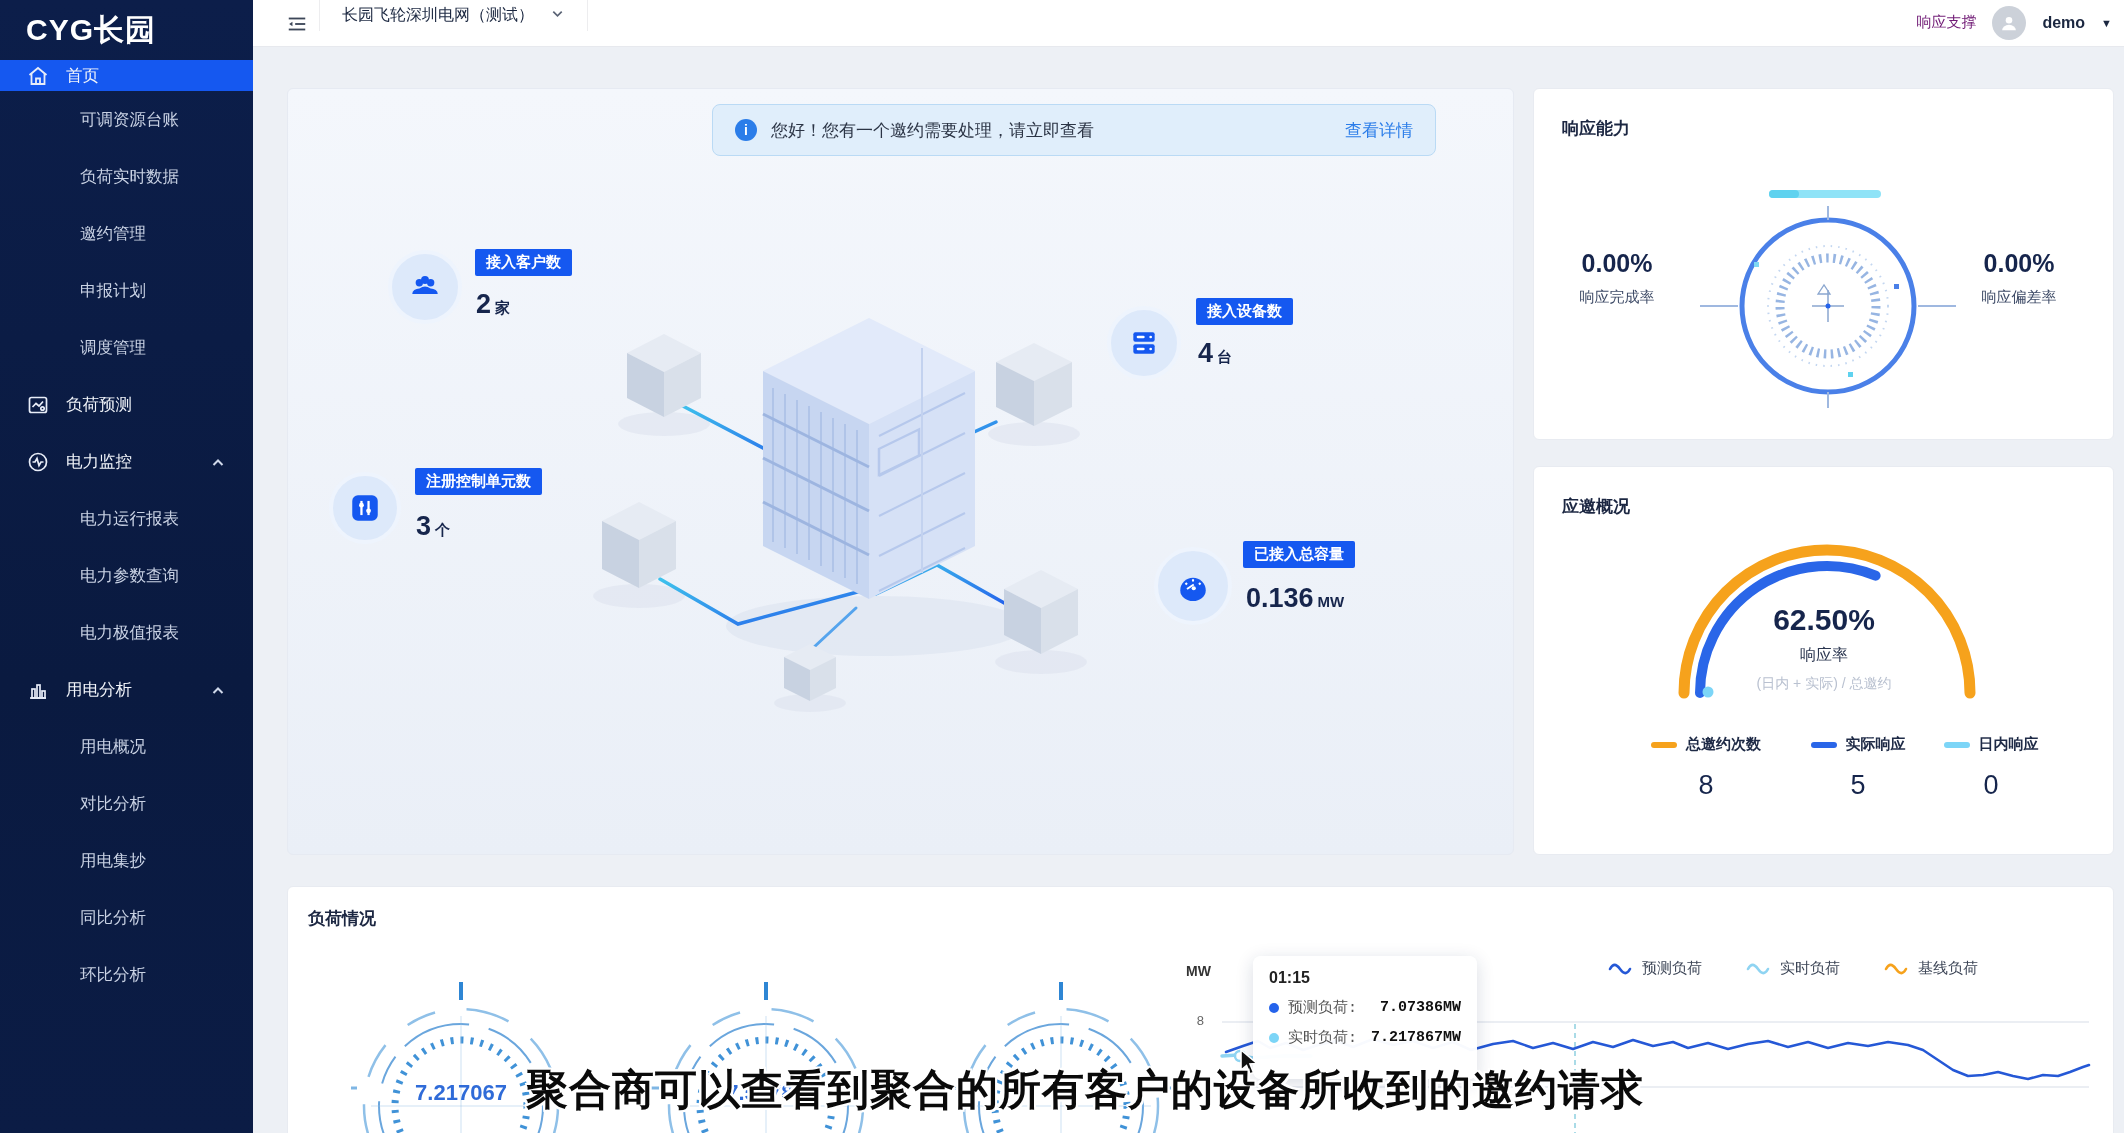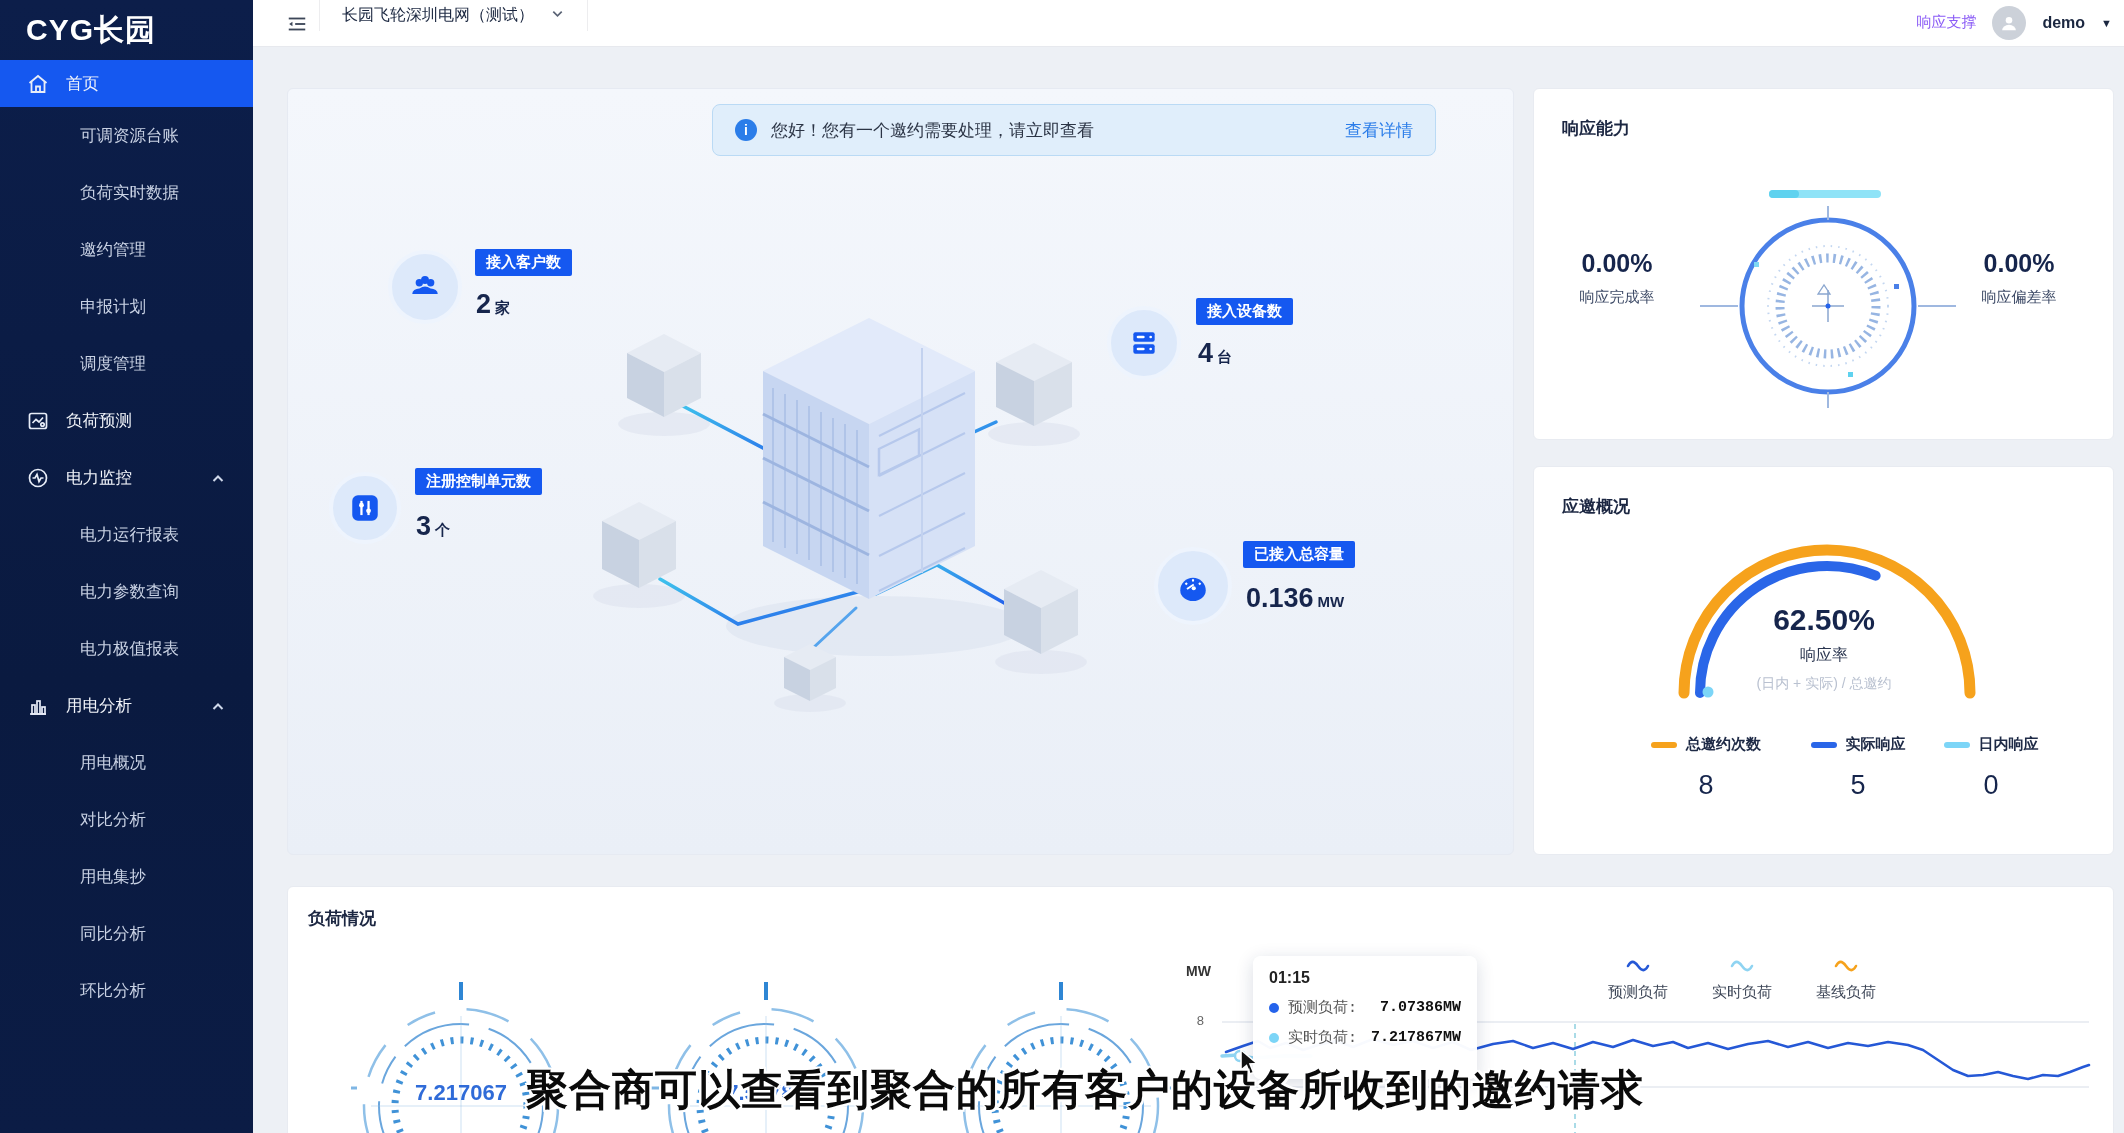--- a/index.html
+++ b/index.html
@@ -7,32 +7,32 @@
     width:2124px;height:1133px;position:relative;overflow:hidden;
     background:#edf0f5;font-family:"Liberation Sans","DejaVu Sans",sans-serif;
     -webkit-font-smoothing:antialiased;
   }
   .abs{position:absolute;}
   
   .sidebar{left:0;top:0;width:253px;height:1133px;background:linear-gradient(180deg,#0c1e4a 0%,#0a1a40 60%,#0b1c45 100%);}
   .logo{height:60px;display:flex;align-items:center;padding-left:26px;color:#fff;
         font-size:30px;font-weight:800;letter-spacing:1px;}
   .srow{height:57px;display:flex;align-items:center;padding-left:26px;color:#f2f5fa;font-size:16.5px;cursor:pointer;}
-  .srow.active{height:47px;background:#1558f0;}
+  .srow.active{height:31px;background:#1558f0;}
   .srow .sicon{width:24px;height:24px;margin-right:16px;flex:0 0 24px;color:#e8edf8;}
   .srow.sub{padding-left:80px;color:#c9d2e4;}
   .srow .chev{margin-left:auto;margin-right:28px;width:14px;height:14px;color:#cfd8ea;}
   
   .topbar{left:253px;top:0;width:1871px;height:46px;background:#fff;border-bottom:1px solid #e7e9ee;}
   .collapse{left:33px;top:13px;width:22px;height:22px;color:#3c4658;cursor:pointer;}
   .orgbox{left:66px;top:0;height:31px;display:flex;align-items:center;gap:16px;padding:0 22px;
           border-left:1px solid #ededef;border-right:1px solid #ededef;cursor:pointer;}
   .orgtext{font-size:16px;color:#1b2740;}
   .topright{right:12px;top:0;height:45px;display:flex;align-items:center;gap:16px;}
-  .support{font-size:15px;color:#8b5cf6;cursor:pointer;}
+  .support{font-size:15px;color:#701a75;cursor:pointer;}
   .avatar{width:34px;height:34px;border-radius:50%;background:#ccd1d9;display:flex;align-items:center;justify-content:center;cursor:pointer;}
   .uname{font-size:16px;font-weight:700;color:#1b2740;cursor:pointer;}
   .caret{font-size:11px;color:#1b2740;cursor:pointer;}
   
   .card{position:absolute;background:#fff;border:1px solid #e8ebf1;border-radius:6px;}
   .hero{left:287px;top:88px;width:1225px;height:765px;background:linear-gradient(180deg,#f4f7fc 0%,#eaeff7 100%);border:1px solid #e6eaf2;}
   .card-title{font-size:17px;font-weight:700;color:#1c2742;}
   
   .banner{left:424px;top:15px;width:724px;height:52px;background:#e0eefb;border:1px solid #badaf5;border-radius:8px;
           display:flex;align-items:center;padding:0 22px;box-sizing:border-box;}
@@ -61,21 +61,21 @@
   .legcol{position:absolute;text-align:center;}
   .legrow{display:flex;align-items:center;justify-content:center;gap:9px;}
   .dash{width:26px;height:6px;border-radius:3px;flex:0 0 26px;}
   .leglabel{font-size:15px;font-weight:700;color:#1e2a46;white-space:nowrap;}
   .legval{font-size:27px;color:#16254c;margin-top:16px;}
   
   .load{left:287px;top:886px;width:1825px;height:420px;}
   .axisunit{position:absolute;font-size:14px;font-weight:700;color:#333;}
   .ytick{position:absolute;font-size:13px;color:#666;text-align:right;width:18px;}
   .chartlegend{position:absolute;display:flex;gap:44px;align-items:center;}
-  .clitem{display:flex;align-items:center;gap:10px;cursor:pointer;flex-direction:column;}
+  .clitem{display:flex;align-items:center;gap:10px;cursor:pointer;}
   .cllabel{font-size:15px;color:#3c4556;}
   .gaugeval{position:absolute;width:220px;text-align:center;font-size:22px;font-weight:700;color:#2f6bd8;}
   
   .tooltip{position:absolute;left:965px;top:69px;width:224px;height:123px;background:rgba(255,255,255,.97);
            border-radius:8px;box-shadow:0 4px 18px rgba(20,40,80,.16);padding:13px 16px;box-sizing:border-box;z-index:5;}
   .tttime{font-size:16px;font-weight:700;color:#222;}
   .ttrow{display:flex;align-items:center;margin-top:11px;font-family:Liberation Mono, monospace;}
   .ttdot{width:10px;height:10px;border-radius:50%;margin-right:9px;flex:0 0 10px;}
   .ttlabel{font-size:15px;color:#555;}
   .ttval{margin-left:auto;font-size:15px;font-weight:700;color:#111;text-align:right;}

